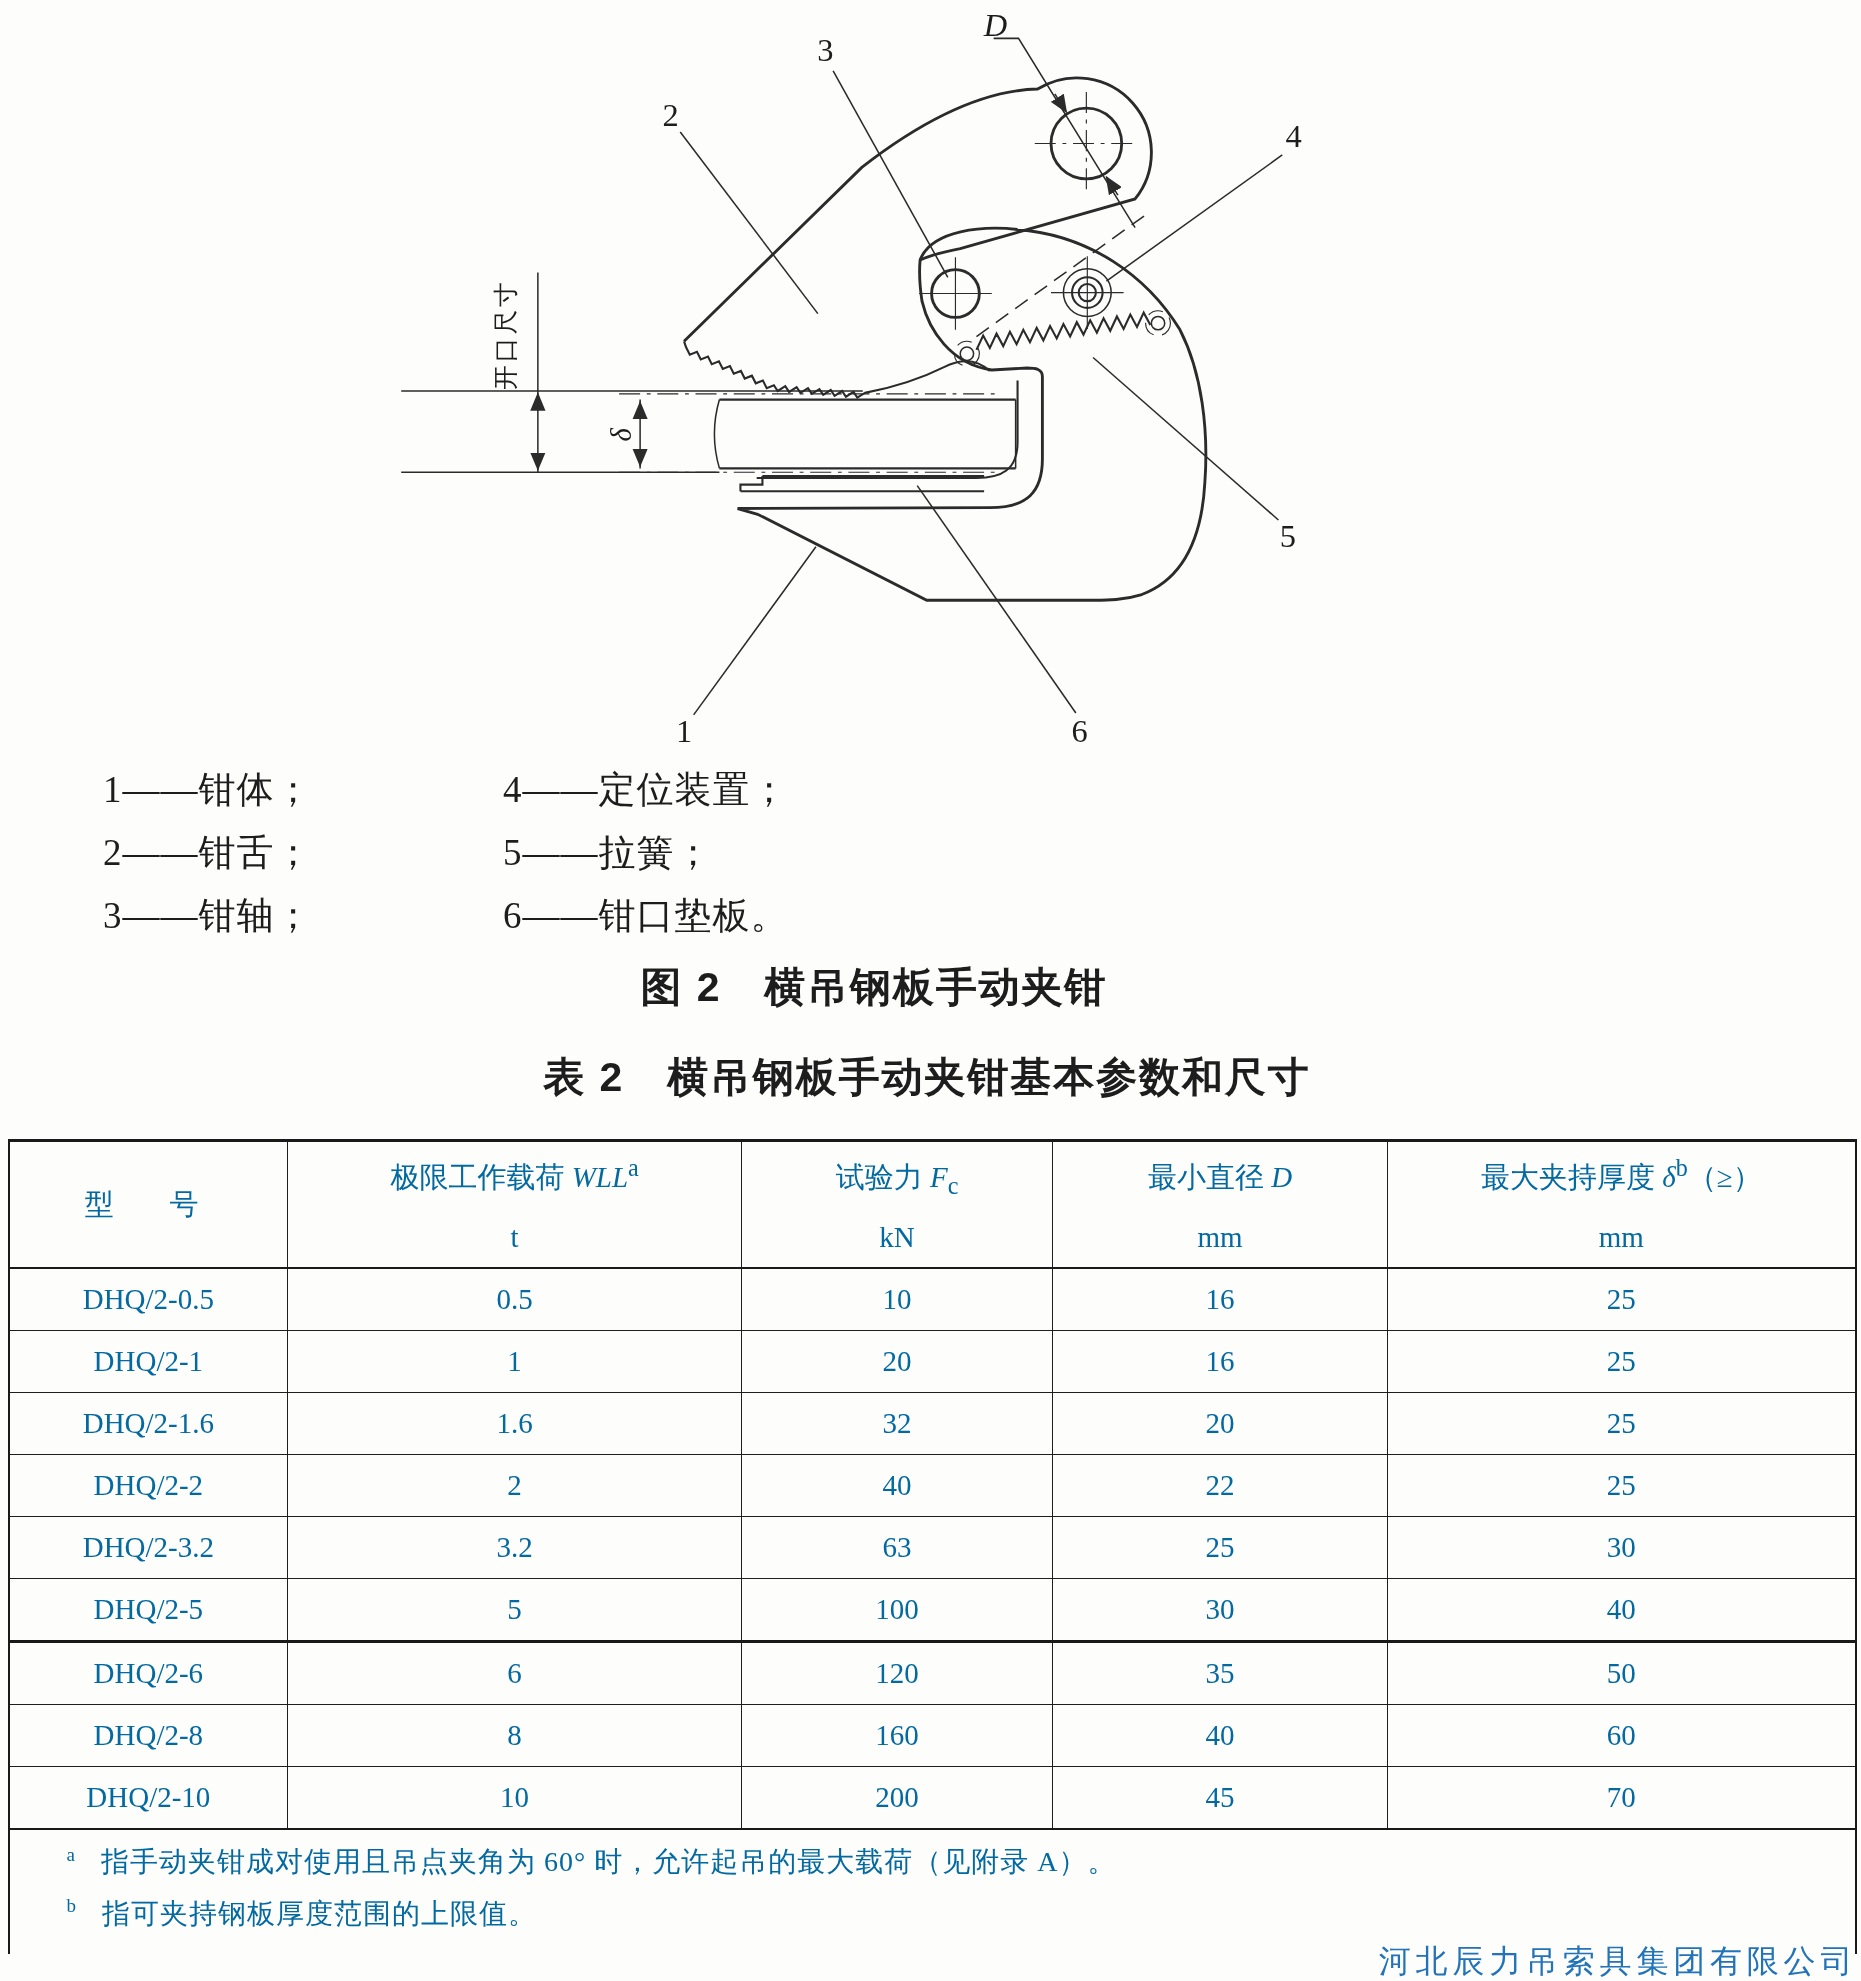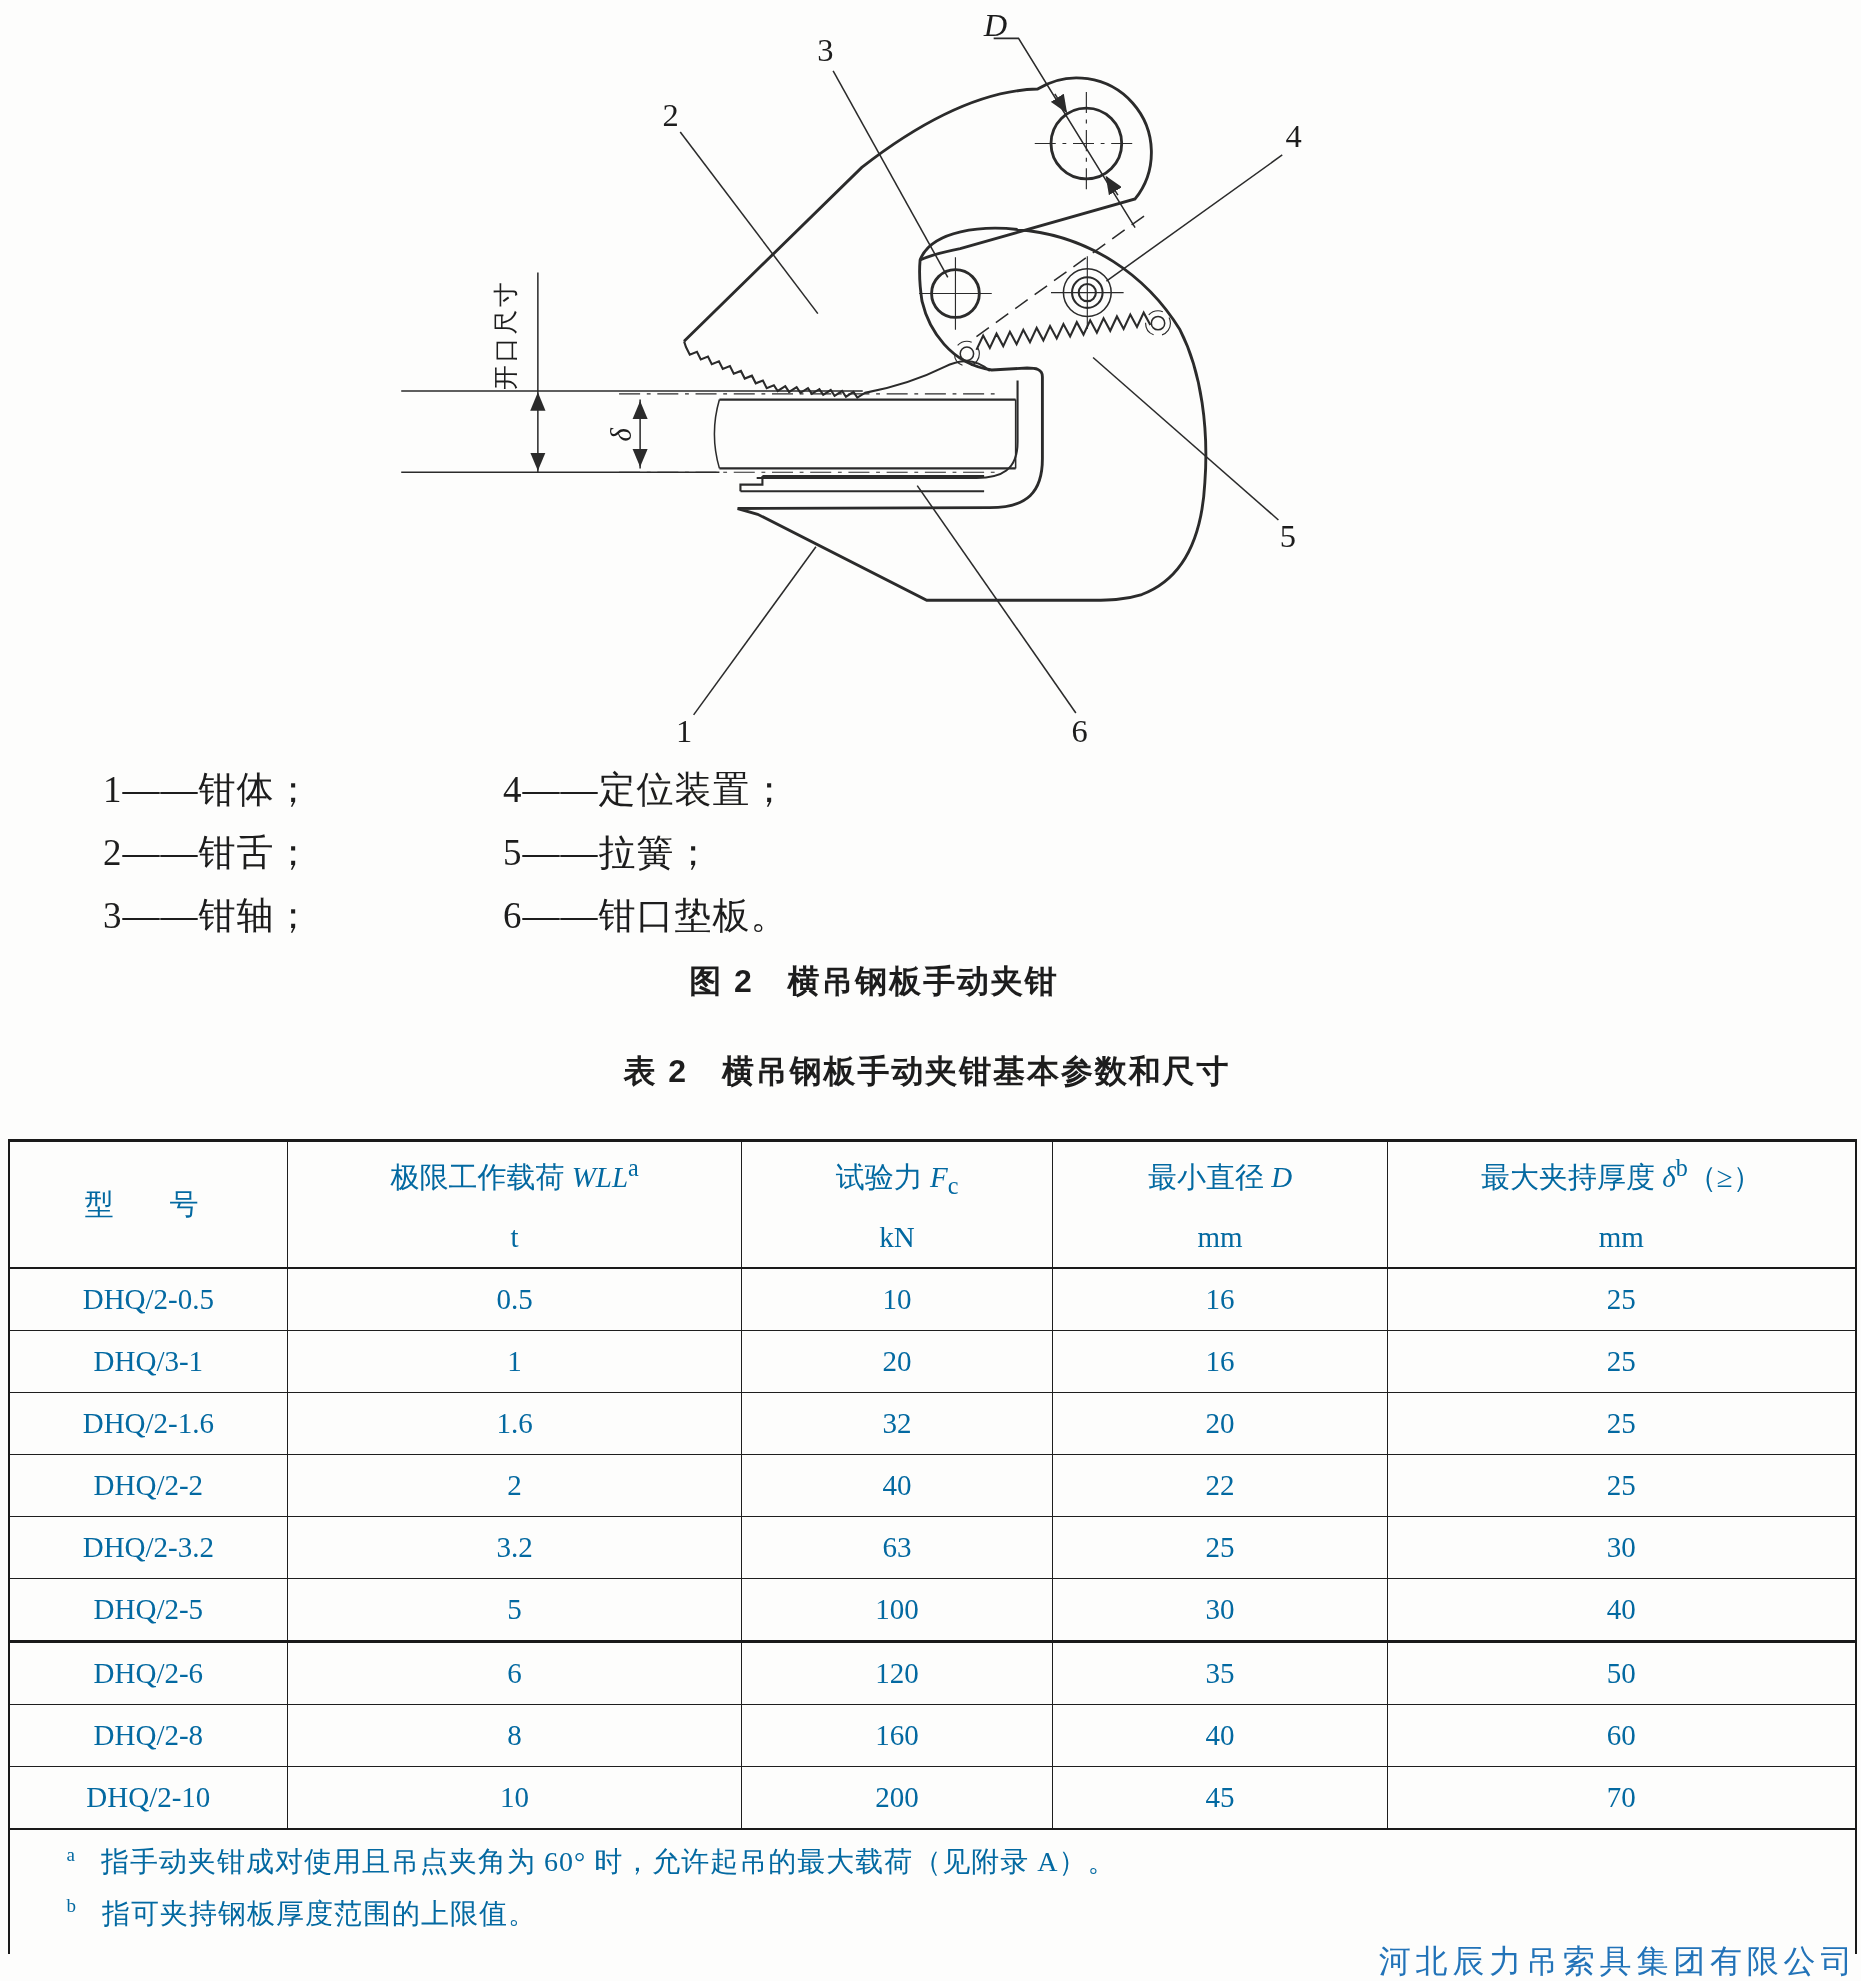--- a/index.html
+++ b/index.html
@@ -23,21 +23,21 @@
   .lbl{font-family:"Liberation Serif",serif;font-size:34px;fill:#1d1d1d;stroke:none;}
   .lbl-i{font-style:italic;}
   .dimtext{font-family:"Liberation Serif",serif;font-size:26px;fill:#1d1d1d;stroke:none;letter-spacing:3px;}
 
   
   .legend-item{position:absolute;font-size:37px;letter-spacing:1px;white-space:nowrap;}
 
   
   .caption{position:absolute;transform:translateX(-50%);
     font-family:"Liberation Sans","DejaVu Sans",sans-serif;font-weight:bold;
-    font-size:32px;letter-spacing:1.9px;white-space:nowrap;text-align:center;}
+    font-size:41px;letter-spacing:1.9px;white-space:nowrap;text-align:center;}
 
   
   .spec-table{position:absolute;left:7.6px;top:1139px;width:1847px;
     border-collapse:collapse;table-layout:fixed;
     font-family:"Liberation Serif","DejaVu Serif",serif;font-size:29px;color:#0369a1;}
   .spec-table th,.spec-table td{border:1.9px solid #1e1e1e;text-align:center;padding:0;}
   .spec-table thead th{height:125px;border-top:3.8px solid #1a1a1a;border-bottom:2.9px solid #1a1a1a;font-weight:normal;vertical-align:middle;}
   .spec-table thead th .hwrap{display:flex;flex-direction:column;justify-content:space-between;height:96px;padding:5.7px 0 1.9px 0;}
   .spec-table thead th .single{display:flex;align-items:center;justify-content:center;height:100%;letter-spacing:13.4px;}
   .spec-table tbody td{height:61px;}
@@ -219,21 +219,21 @@
       </thead>
     <tbody id="body-rows">
         <tr>
           <td>DHQ/2-0.5</td>
           <td>0.5</td>
           <td>10</td>
           <td>16</td>
           <td>25</td>
         </tr>
         <tr>
-          <td>DHQ/3-1</td>
+          <td>DHQ/2-1</td>
           <td>1</td>
           <td>20</td>
           <td>16</td>
           <td>25</td>
         </tr>
         <tr>
           <td>DHQ/2-1.6</td>
           <td>1.6</td>
           <td>32</td>
           <td>20</td>

